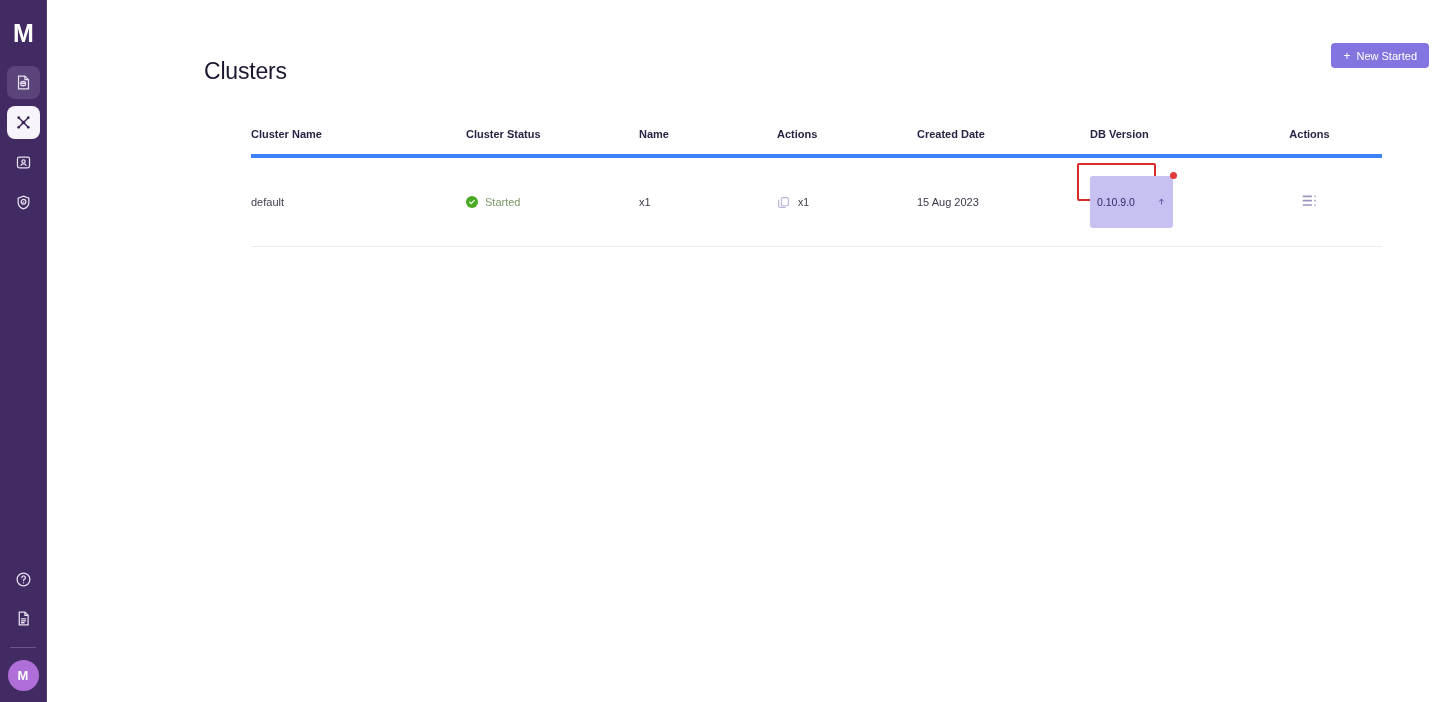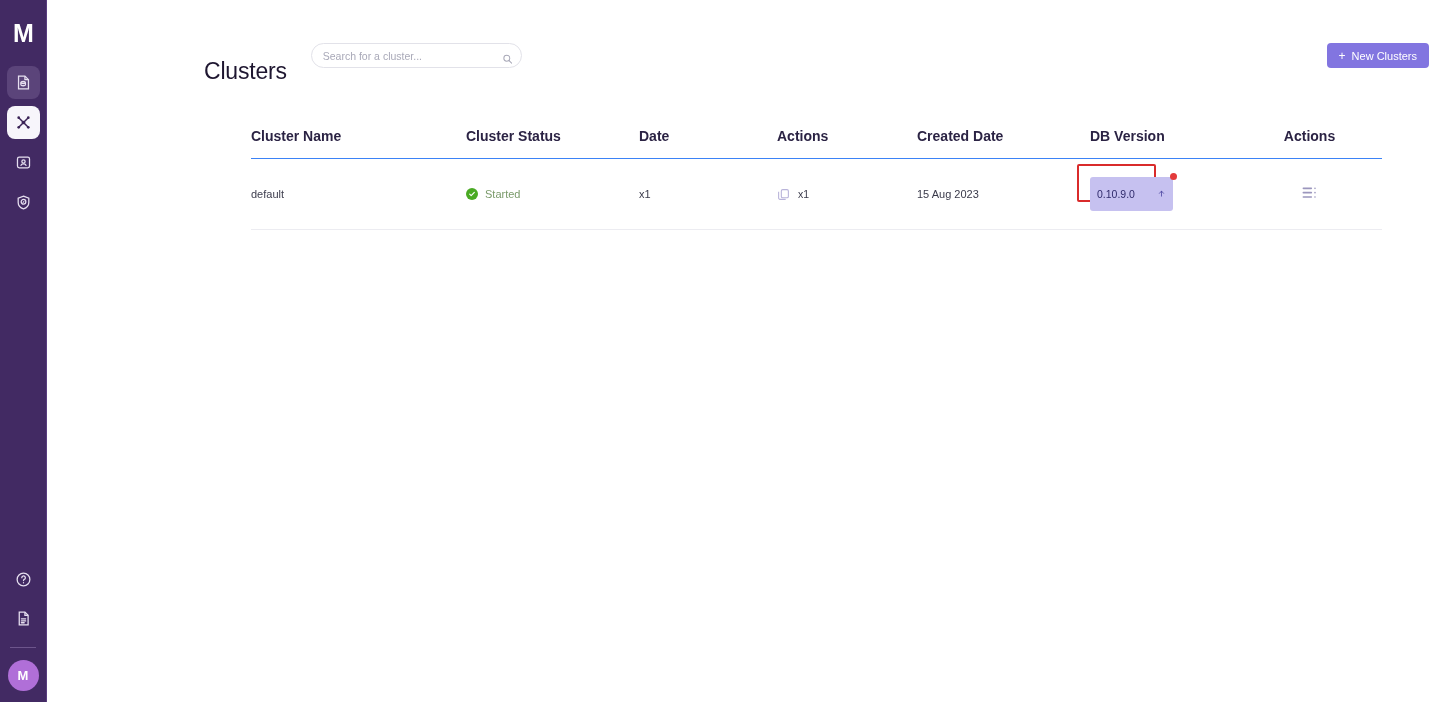--- a/index.html
+++ b/index.html
@@ -92,23 +92,23 @@
     display: inline-flex; align-items: center; gap: 6px;
     cursor: pointer; white-space: nowrap;
   }
   .plus-ico { font-size: 12px; line-height: 1; }
 
   
   .table-wrap { margin: 43px 153px 0 204px; }
   table { width: 100%; border-collapse: collapse; table-layout: fixed; }
   thead th {
     text-align: left;
-    font-size: 14px; font-weight: bold; color: #2b2344;
+    font-size: 11px; font-weight: bold; color: #2b2344;
     padding: 0 0 14px 0;
-    border-bottom: 1px solid #3b82f6;
+    border-bottom: 4px solid #3b82f6;
   }
   tbody td {
     font-size: 11px; color: #3a3a4a;
     padding: 18px 0 18px 0;
     border-bottom: 1px solid #ececf1;
     vertical-align: middle;
   }
   .col-name   { width: 215px; }
   .col-status { width: 173px; }
   .col-size   { width: 138px; }
@@ -139,21 +139,21 @@
     left: -13px; top: -13px;
     width: 79px; height: 38px;
     border: 2px solid #d92b2b;
     border-radius: 2px;
     pointer-events: none;
   }
   .version-badge {
     display: inline-flex; gap: 22px;
     background: #c6c1f0; color: #2f2a6b;
     border-radius: 3px;
-    padding: 11px 7px;
+    padding: 20px 7px;
     font-size: 10.5px;
     position: relative;
   }
   .version-badge .up-ico { width: 9px; height: 11px; color: #4b46a0; }
   .red-dot {
     position: absolute; right: -4px; top: -4px;
     width: 7px; height: 7px; border-radius: 50%;
     background: #e33b3b;
   }
   .actions-icon { width: 16px; height: 13px; color: #9b96bd; display: inline-block; }
@@ -234,45 +234,36 @@
       <div class="sb-divider"></div>
       <div class="avatar">M</div>
     </div>
   </aside>
 
   <main class="main">
 
     <div class="topbar">
       <h1 class="page-title">Clusters</h1>
 
-      <div class="search-wrap">
-        <input class="search-input" type="text" placeholder="Search for a cluster..." style="">
-        <span class="search-icon">
-          <svg viewBox="0 0 24 24" fill="none" stroke="currentColor" stroke-width="2.2">
-            <circle cx="10.5" cy="10.5" r="6.5"></circle>
-              <path d="M15.4 15.4L21 21" stroke-linecap="round"></path>
-          </svg>
-        </span>
-      </div>
 
       <div class="spacer"></div>
 
       <button class="new-cluster-btn">
         <span class="plus-ico">+</span>
-        <span>New Clusters</span>
+        <span>New Started</span>
       </button>
     </div>
 
     <div class="table-wrap">
       <table>
         <thead>
           <tr>
             <th class="col-name">Cluster Name</th>
             <th class="col-status">Cluster Status</th>
-            <th class="col-size">Date</th>
+            <th class="col-size">Name</th>
             <th class="col-reps">Actions</th>
             <th class="col-date">Created Date</th>
             <th class="col-dbv">DB Version</th>
             <th class="col-act">Actions</th>
           </tr>
         </thead>
         <tbody>
           <tr>
             <td class="col-name">
               <span class="cell-name">default</span>

